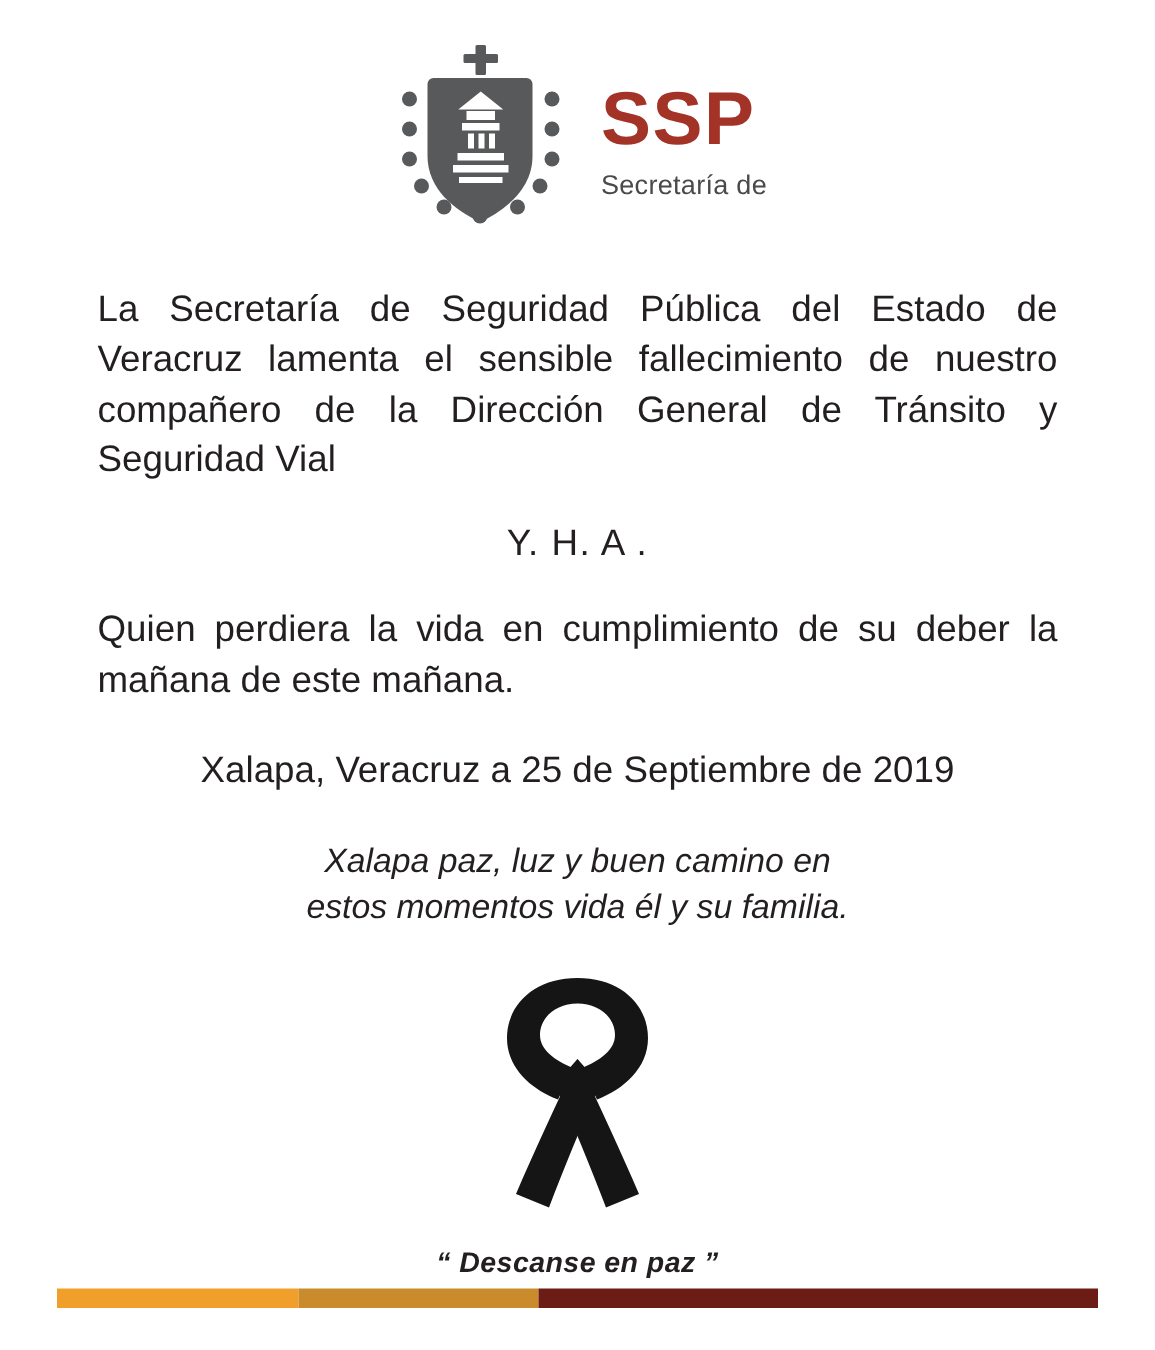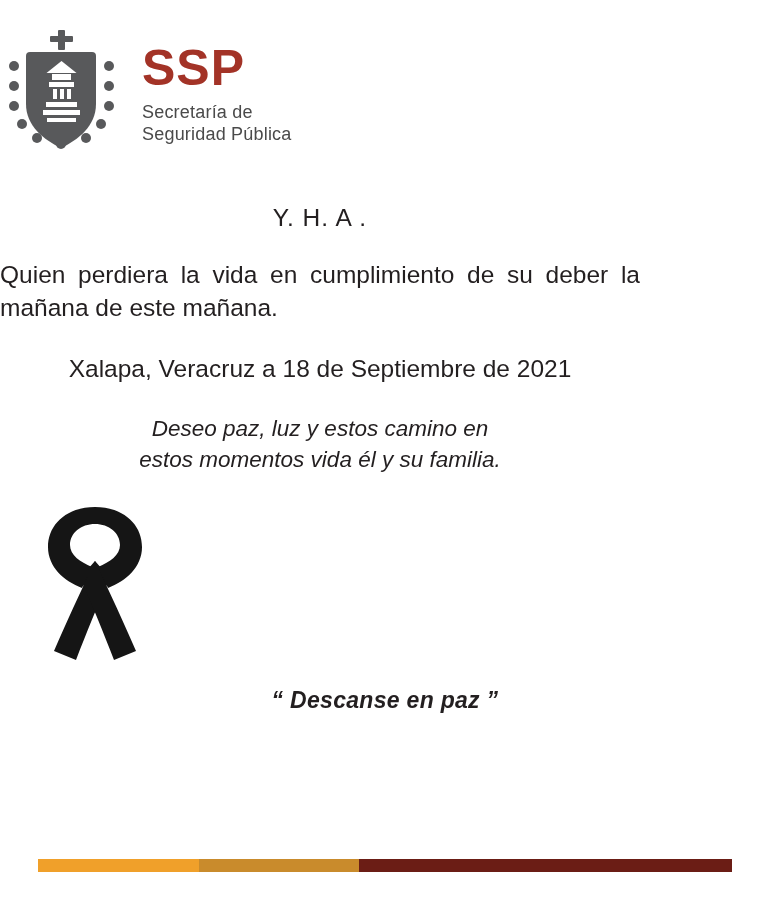--- a/index.html
+++ b/index.html
@@ -14,20 +14,21 @@
     color: #231f20;
     overflow: hidden;
   }
   .page {
     position: relative;
     width: 770px;
     height: 900px;
     box-sizing: border-box;
     display: flex;
     flex-direction: column;
+    align-items: center;
   }
 
   
   .logo-block {
     margin-top: 28px;
     display: flex;
     align-items: center;
     gap: 18px;
   }
   .crest-wrap {
@@ -67,21 +68,21 @@
   }
   .para {
     font-size: 24.5px;
     line-height: 1.36;
     color: #231f20;
     text-align: justify;
     text-justify: inter-word;
   }
   .para-1 { margin: 0; }
   .initials {
-    margin: 14px 0 0 0;
+    margin: 26px 0 0 0;
     text-align: center;
     font-size: 24.5px;
     letter-spacing: 1px;
     color: #231f20;
   }
   .para-2 {
     margin: 26px 0 0 0;
   }
   .place-date {
     margin: 30px 0 0 0;
@@ -103,21 +104,21 @@
     margin-top: 26px;
     width: 190px;
     height: 170px;
   }
   .ribbon svg { display: block; }
 
   
   .closing {
     margin-top: 16px;
     text-align: center;
-    font-size: 23px;
+    font-size: 19px;
     font-style: italic;
     font-weight: bold;
     color: #231f20;
     letter-spacing: .3px;
   }
 
   
   .bottom-bar {
     position: absolute;
     left: 38px;
@@ -166,31 +167,31 @@
           <rect x="46" y="74" width="31" height="5"></rect>
           <rect x="43" y="82" width="37" height="5"></rect>
           <rect x="47" y="90" width="29" height="4"></rect>
         </g>
       </svg>
     </div>
     <div class="logo-text">
       <div class="ssp-title">SSP</div>
       <div class="ssp-sub">
         <div>Secretaría de</div>
-        <div>Seguridad Pública</div>
       </div>
     </div>
   </div>
 
   <div class="content">
+    <p class="para para-1">La Secretaría de Seguridad Pública del Estado de Veracruz lamenta el sensible fallecimiento de nuestro compañero de la Dirección General de Tránsito y Seguridad Vial</p>
     <p class="initials">Y. H. A .</p>
     <p class="para para-2">Quien perdiera la vida en cumplimiento de su deber la mañana de este mañana.</p>
-    <p class="place-date">Xalapa, Veracruz a 18 de Septiembre de 2021</p>
+    <p class="place-date">Xalapa, Veracruz a 25 de Septiembre de 2019</p>
     <div class="wish">
-      <div>Deseo paz, luz y estos camino en</div>
+      <div>Xalapa paz, luz y buen camino en</div>
       <div>estos momentos vida él y su familia.</div>
     </div>
   </div>
 
   <div class="ribbon">
     <svg width="190" height="170" viewBox="0 0 190 170" xmlns="http://www.w3.org/2000/svg">
       <g fill="#151515">
 
         <path d="M95 60 C80 92 66 122 54 150 l22 9 c10 -26 22 -56 34 -82 z"></path>
 

